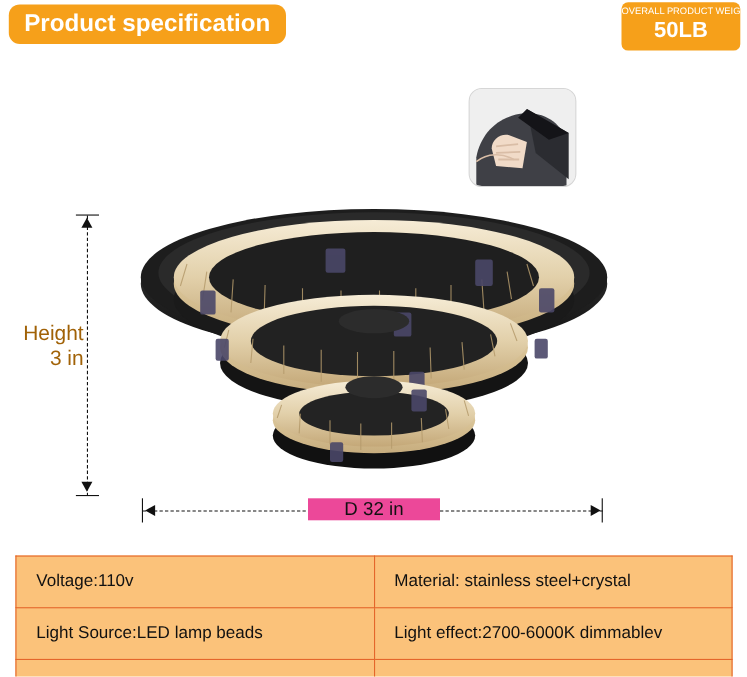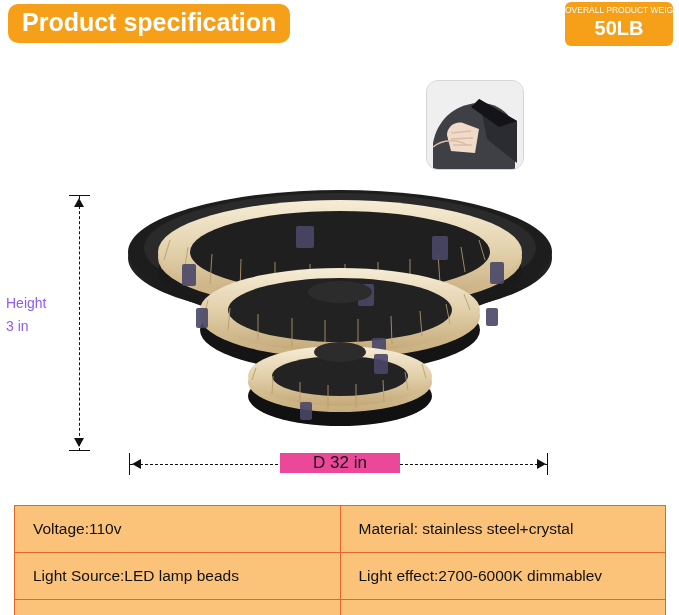--- a/index.html
+++ b/index.html
@@ -12,21 +12,21 @@
   }
   .root{position:relative;width:679px;height:615px;}
 
   
   .title-badge{
     position:absolute;left:8px;top:4px;
     background:#F6A01A;
     border-radius:10px;
     padding:4px 14px 6px 14px;
     color:#ffffff;
-    font-size:25px;
+    font-size:22px;
     font-weight:bold;
     letter-spacing:0px;
     white-space:nowrap;
   }
   .weight-badge{
     position:absolute;right:6px;top:2px;
     background:#F6A01A;
     border-radius:6px;
     width:108px;height:44px;
     color:#ffffff;
@@ -92,22 +92,22 @@
   }
   .arrow-down{
     position:absolute;left:74px;top:438px;
     width:0;height:0;
     border-left:5px solid transparent;
     border-right:5px solid transparent;
     border-top:9px solid #111;
   }
   .height-label{
     position:absolute;left:6px;top:292px;width:70px;
-    text-align:left;
-    font-size:14px;color:#8b5cf6;line-height:23px;
+    text-align:right;
+    font-size:19px;color:#a16207;line-height:23px;
   }
 
   
   .h-line{
     position:absolute;left:130px;top:464px;width:418px;height:0;
     border-top:1px dashed #111;
   }
   .h-cap-left{
     position:absolute;left:129px;top:453px;width:0;height:22px;
     border-left:1.5px solid #111;

